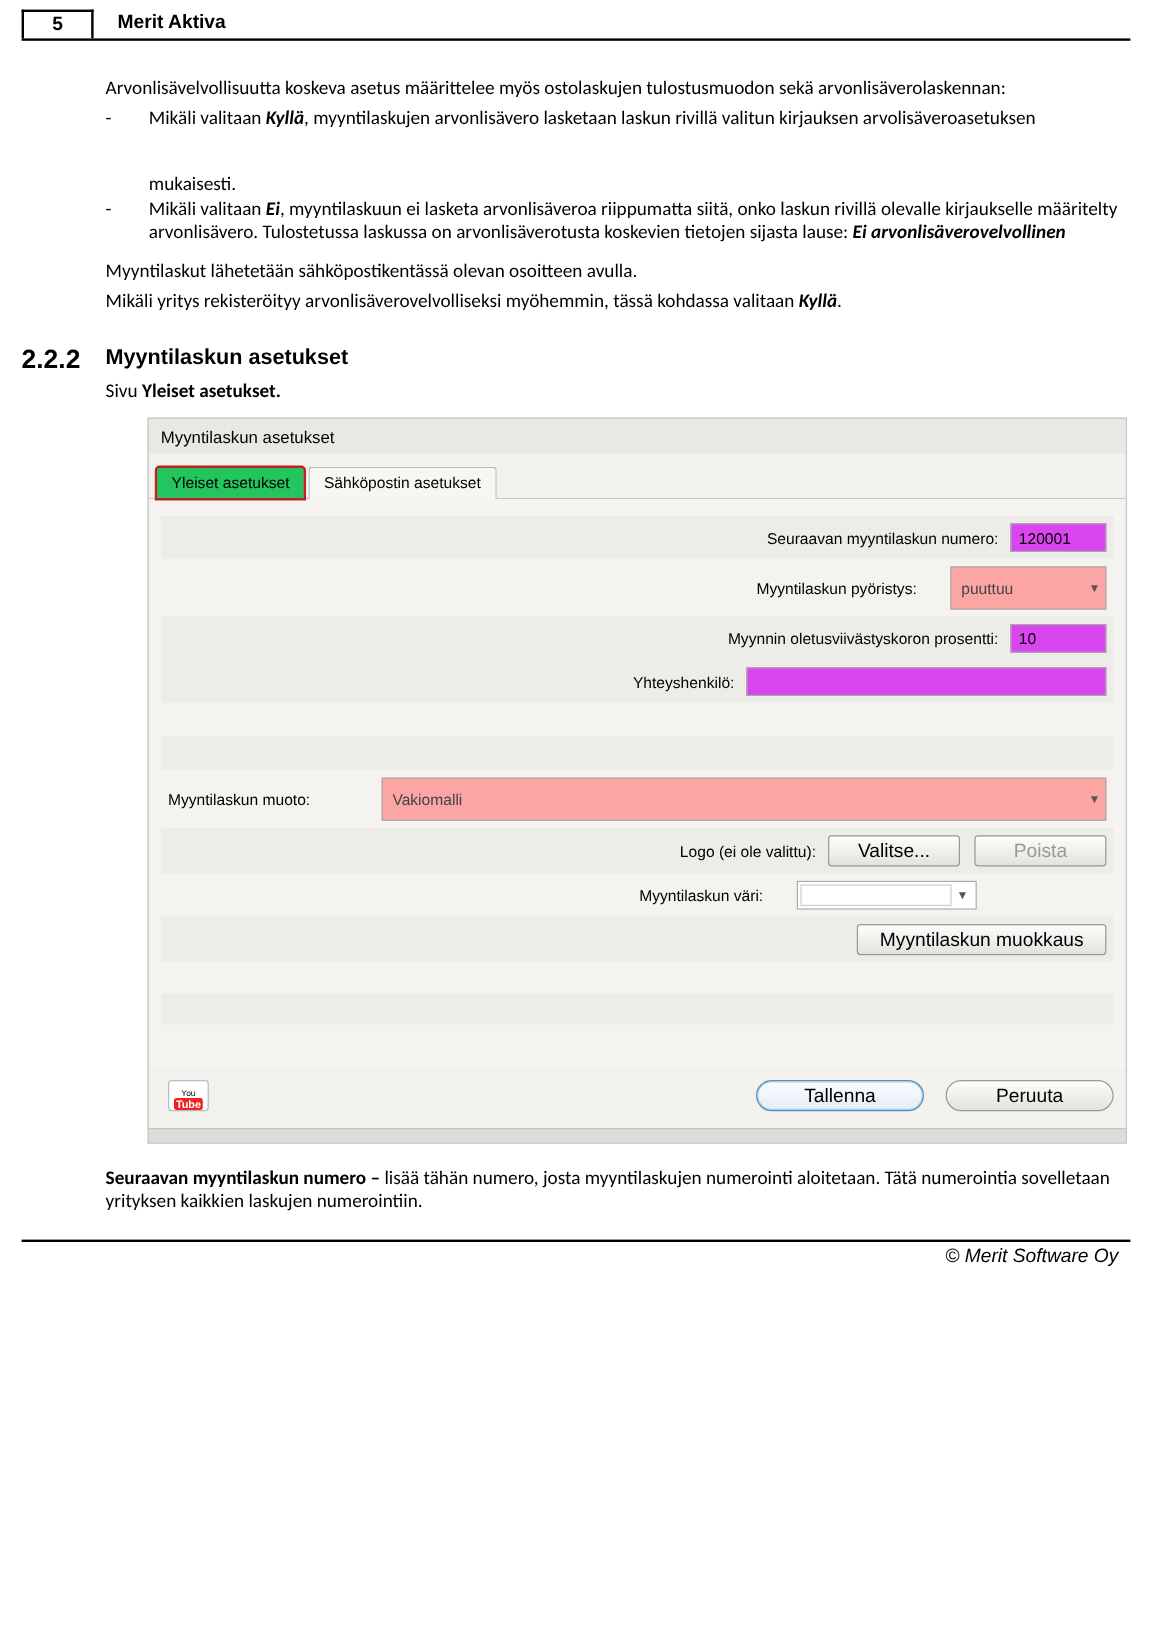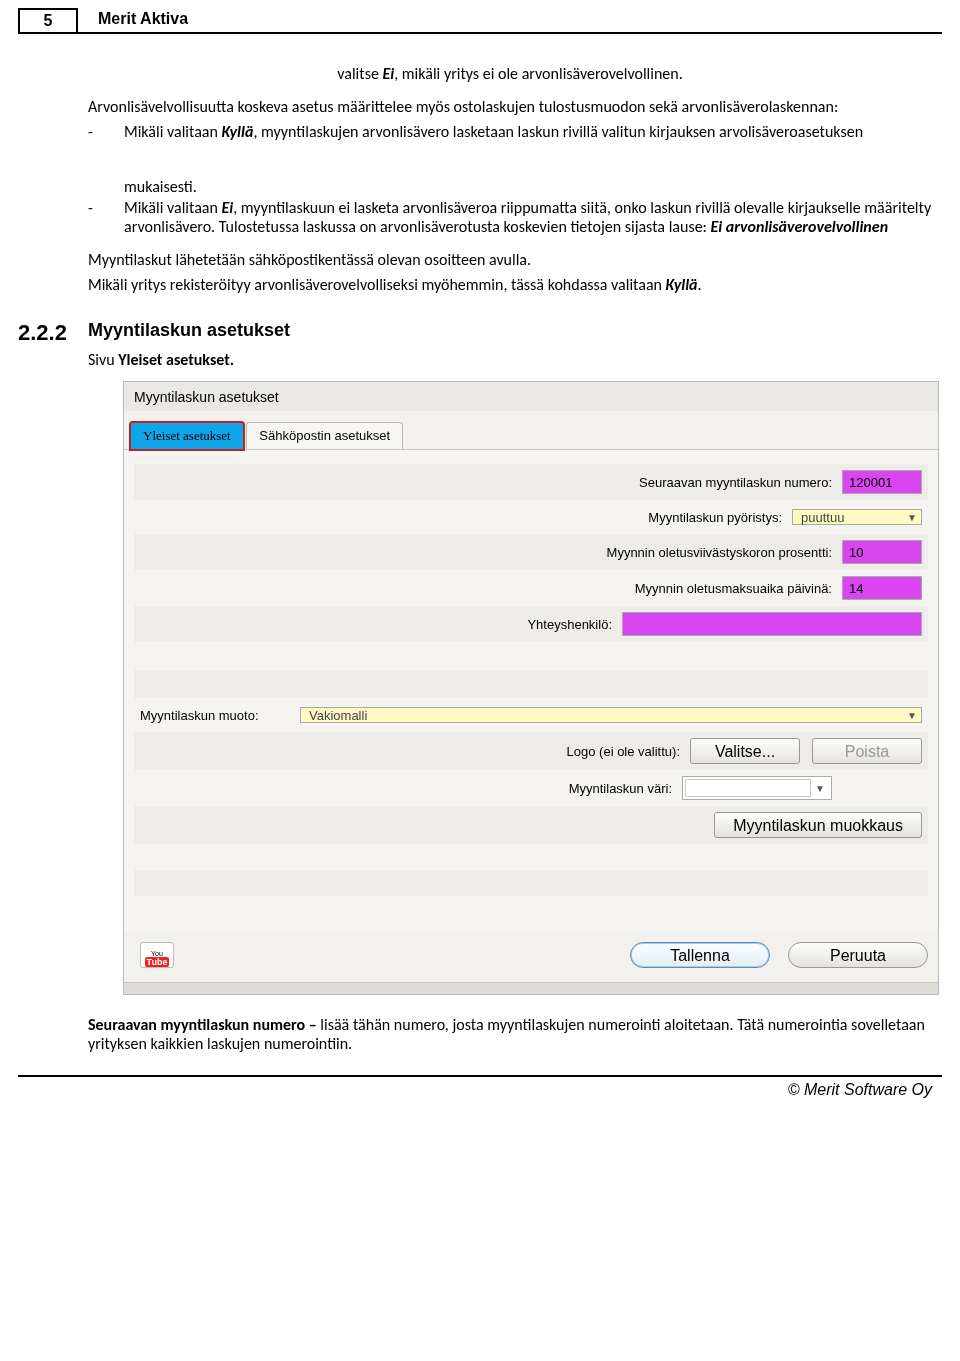--- a/index.html
+++ b/index.html
@@ -81,55 +81,54 @@
     border-bottom: none;
     border-radius: 3px 3px 0 0;
     background: #f7f6f3;
     margin-right: -1px;
     position: relative;
     top: 1px;
   }
   .tab.active {
     outline: 2px solid #c02020;
     outline-offset: -1px;
-    background: #0ea5e9;
-    font-family: Liberation Serif, serif;
+    background: #22c55e;
   }
   .tab-body {
     background: #f5f4f1;
     padding: 14px 10px 10px 10px;
   }
   .striped .row-a { background: #eeece8; }
-  .striped .row-b { background: #f4f3f0; }
+  .striped .row-b { background: #f4f3f0; gap: 18px; }
   .form-row {
     display: flex;
     align-items: center;
     justify-content: flex-end;
     padding: 6px 6px;
     min-height: 34px;
   }
   .form-row .lbl { text-align: right; padding-right: 10px; }
   .form-row.full { justify-content: flex-start; }
   .input-text {
     border: 1px solid #aaa;
     background: #d946ef;
     padding: 3px 6px;
     font-family: inherit;
     font-size: 13px;
     height: 24px;
   }
   .w80 { width: 80px; }
   .dropdown {
     border: 1px solid #aaa;
-    background: #fef9c3;
+    background: #fca5a5;
     display: inline-flex;
     align-items: center;
     justify-content: space-between;
     padding: 2px 4px 2px 8px;
-    height: 16px;
+    height: 36px;
     color: #444;
   }
   .dropdown .caret {
     font-size: 10px; color: #555; margin-left: 6px;
   }
   .dropdown.w130 { width: 130px; }
   .dropdown.wfull { flex: 1; }
   .btn {
     border: 1px solid #9a9894;
     background: linear-gradient(#fdfdfc, #e4e2dd);
@@ -193,23 +192,20 @@
 <body>
 
 <div class="page">
 
   <div class="header-row">
     <div class="page-num-box">5</div>
     <div class="header-title">Merit Aktiva</div>
   </div>
 
   <div class="body-text">
-    <div class="center-line">
-      <span>valitse </span><span class="ei">Ei</span><span>, mikäli yritys ei ole arvonlisäverovelvollinen.</span>
-    </div>
 
     <div class="para">Arvonlisävelvollisuutta koskeva asetus määrittelee myös ostolaskujen tulostusmuodon sekä arvonlisäverolaskennan:</div>
 
     <div class="bullet">
       <span class="dash">-</span><span>Mikäli valitaan </span><span class="kylla">Kyllä</span><span>, myyntilaskujen arvonlisävero lasketaan laskun rivillä valitun kirjauksen arvolisäveroasetuksen</span>
     </div>
     <div class="bullet-cont">mukaisesti.</div>
 
     <div class="bullet">
       <span class="dash">-</span><span>Mikäli valitaan </span><span class="ei">Ei</span><span>, myyntilaskuun ei lasketa arvonlisäveroa riippumatta siitä, onko laskun rivillä olevalle kirjaukselle määritelty arvonlisävero. Tulostetussa laskussa on arvonlisäverotusta koskevien tietojen sijasta lause: </span><span class="ei">Ei arvonlisäverovelvollinen</span>
@@ -252,24 +248,20 @@
             <span>puuttuu</span>
             <span class="caret">▼</span>
           </span>
         </div>
 
         <div class="form-row row-a">
           <span class="lbl">Myynnin  oletusviivästyskoron prosentti:</span>
           <input class="input-text w80" value="10" style="">
         </div>
 
-        <div class="form-row row-b">
-          <span class="lbl">Myynnin oletusmaksuaika päivinä:</span>
-          <input class="input-text w80" value="14" style="">
-        </div>
 
         <div class="form-row row-a" style="justify-content:flex-end;">
           <span class="lbl" style="flex:0 0 auto">Yhteyshenkilö:</span>
           <input class="input-text" style="width: 300px;" value="">
         </div>
 
         <div class="form-row row-b" style="min-height:28px"></div>
         <div class="form-row row-a" style="min-height:28px"></div>
 
         <div class="form-row row-b full">

